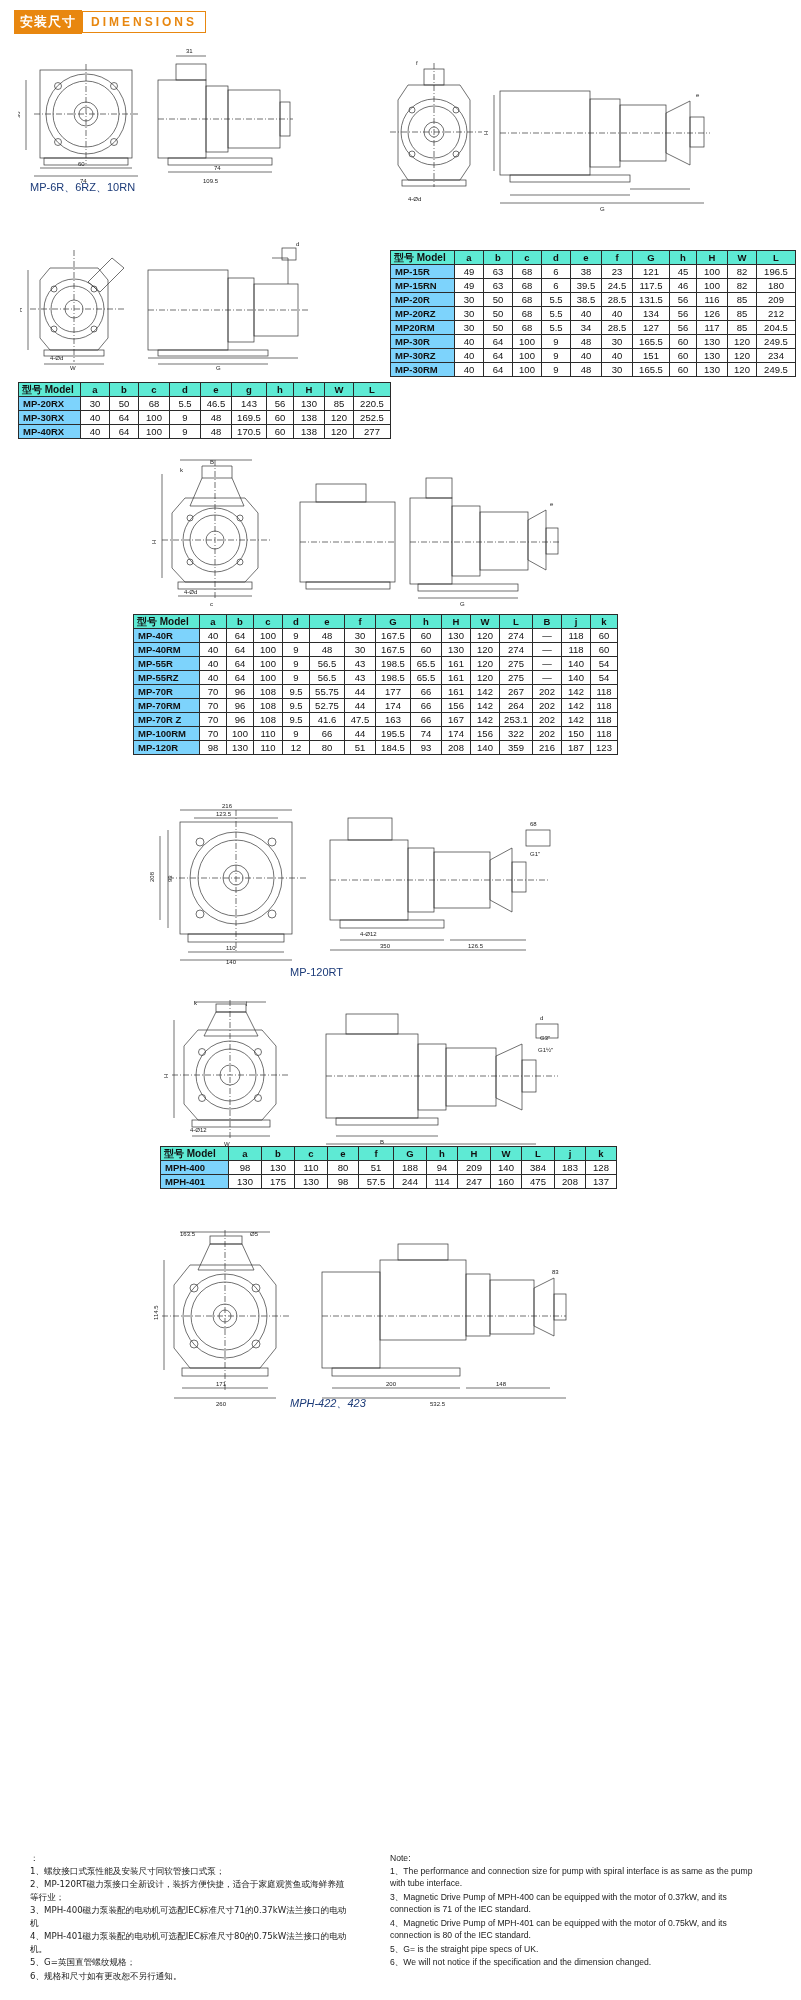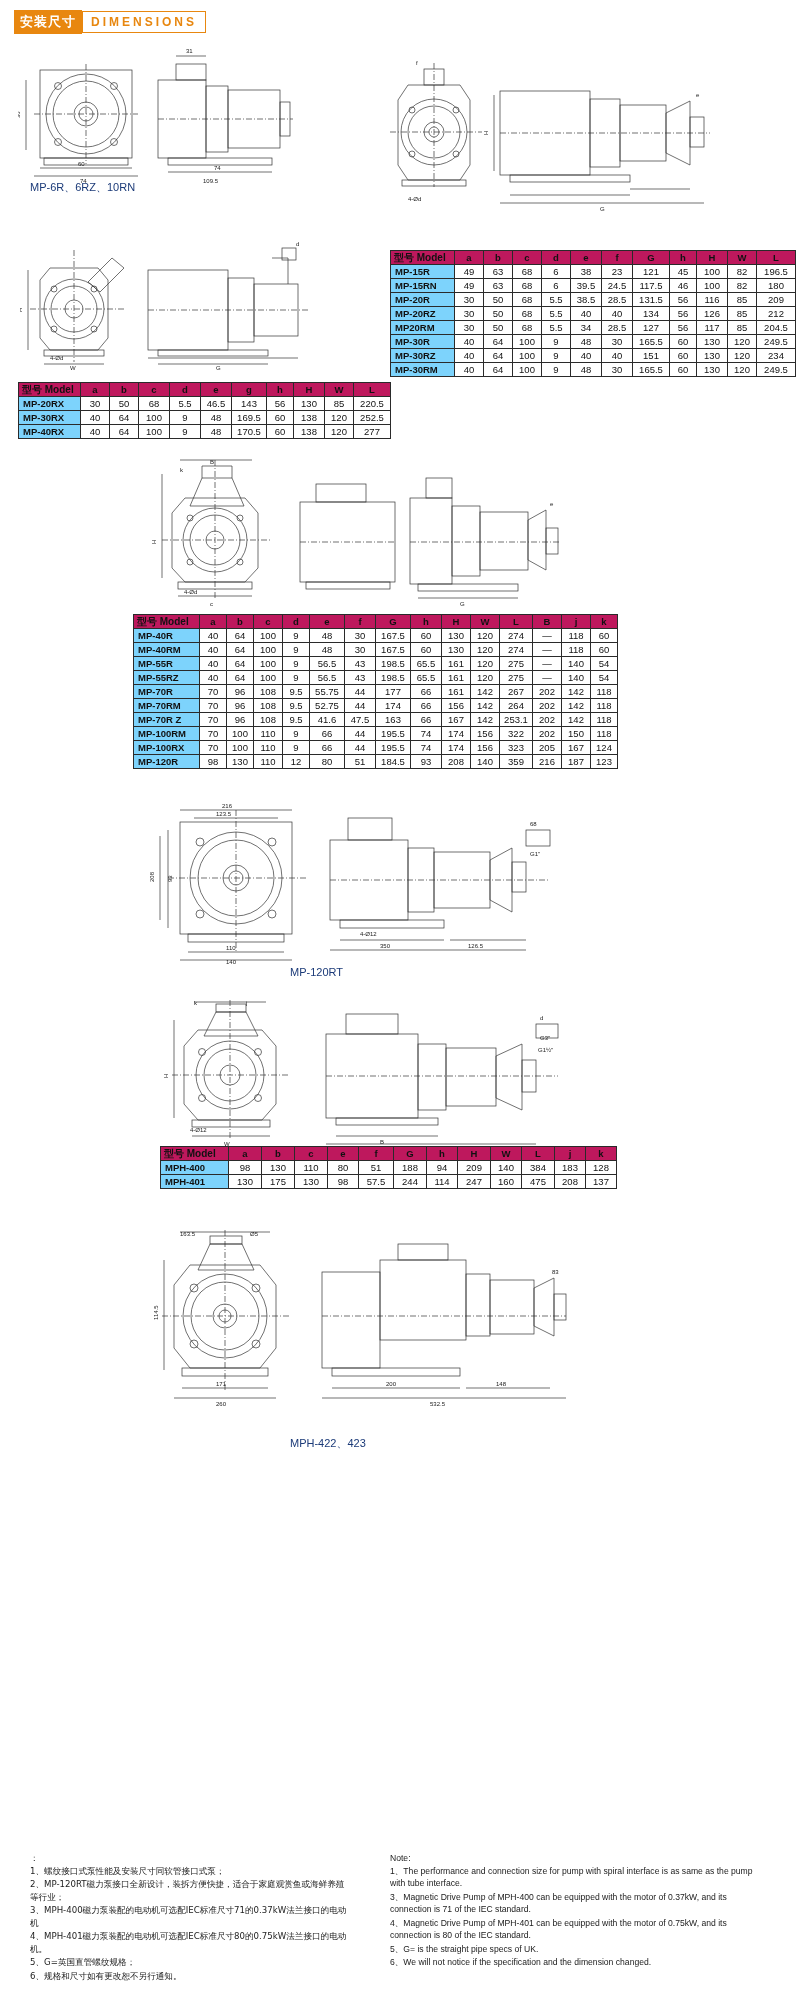--- a/index.html
+++ b/index.html
@@ -33,21 +33,21 @@
 
   
   table.spec{
     border-collapse:collapse;position:absolute;
     font-size:9.5px;font-family:"Liberation Sans",sans-serif;
   }
   table.spec td,table.spec th{
     border:1px solid #2a2a2a;text-align:center;padding:0 2px;height:13px;
     line-height:13px;white-space:nowrap;
   }
-  table.spec thead td{background:#be185d;font-weight:bold;}
+  table.spec thead td{background:#5eead4;font-weight:bold;}
   table.spec tbody td:first-child{background:#7dd3fc;font-weight:bold;text-align:left;padding-left:4px;}
   table.spec thead td:first-child{text-align:left;padding-left:3px;}
   .modelhdr{font-size:10px;}
 
   
   .notes{position:absolute;font-size:8.6px;line-height:12.5px;color:#1b1b1b;}
   .notes.cn{left:30px;top:1852px;width:320px;font-family:"DejaVu Sans",sans-serif;}
   .notes.en{left:390px;top:1852px;width:380px;}
   .notes p{margin:0 0 1px 0;}
 </style>
@@ -574,37 +574,20 @@
           <td>195.5</td>
           <td>74</td>
           <td>174</td>
           <td>156</td>
           <td>322</td>
           <td>202</td>
           <td>150</td>
           <td>118</td>
         </tr>
         <tr>
-          <td>MP-100RX</td>
-          <td>70</td>
-          <td>100</td>
-          <td>110</td>
-          <td>9</td>
-          <td>66</td>
-          <td>44</td>
-          <td>195.5</td>
-          <td>74</td>
-          <td>174</td>
-          <td>156</td>
-          <td>323</td>
-          <td>205</td>
-          <td>167</td>
-          <td>124</td>
-        </tr>
-        <tr>
           <td>MP-120R</td>
           <td>98</td>
           <td>130</td>
           <td>110</td>
           <td>12</td>
           <td>80</td>
           <td>51</td>
           <td>184.5</td>
           <td>93</td>
           <td>208</td>
@@ -810,21 +793,21 @@
         <text x="8" y="90" transform="rotate(-90 8,90)">114.5</text>
         <text x="66" y="156">171</text>
         <text x="66" y="176">260</text>
         <text x="236" y="156">200</text>
         <text x="346" y="156">148</text>
         <text x="280" y="176">532.5</text>
         <text x="402" y="44">83</text>
       </g>
     </svg>
   </div>
-  <div class="cap" style="left:290px;top:1436px;">MPH-422、423</div>
+  <div class="cap" style="left:290px;top:1396px;font-style:italic;">MPH-422、423</div>
 
   <div class="notes cn">
     <p style="display:inline;">：</p>
     <div style="display: block;">
         <p>1、螺纹接口式泵性能及安装尺寸同软管接口式泵；</p>
         <p>2、MP-120RT磁力泵接口全新设计，装拆方便快捷，适合于家庭观赏鱼或海鲜养殖等行业；</p>
         <p>3、MPH-400磁力泵装配的电动机可选配IEC标准尺寸71的0.37kW法兰接口的电动机</p>
         <p>4、MPH-401磁力泵装配的电动机可选配IEC标准尺寸80的0.75kW法兰接口的电动机。</p>
         <p>5、G=英国直管螺纹规格；</p>
         <p>6、规格和尺寸如有更改恕不另行通知。</p>

